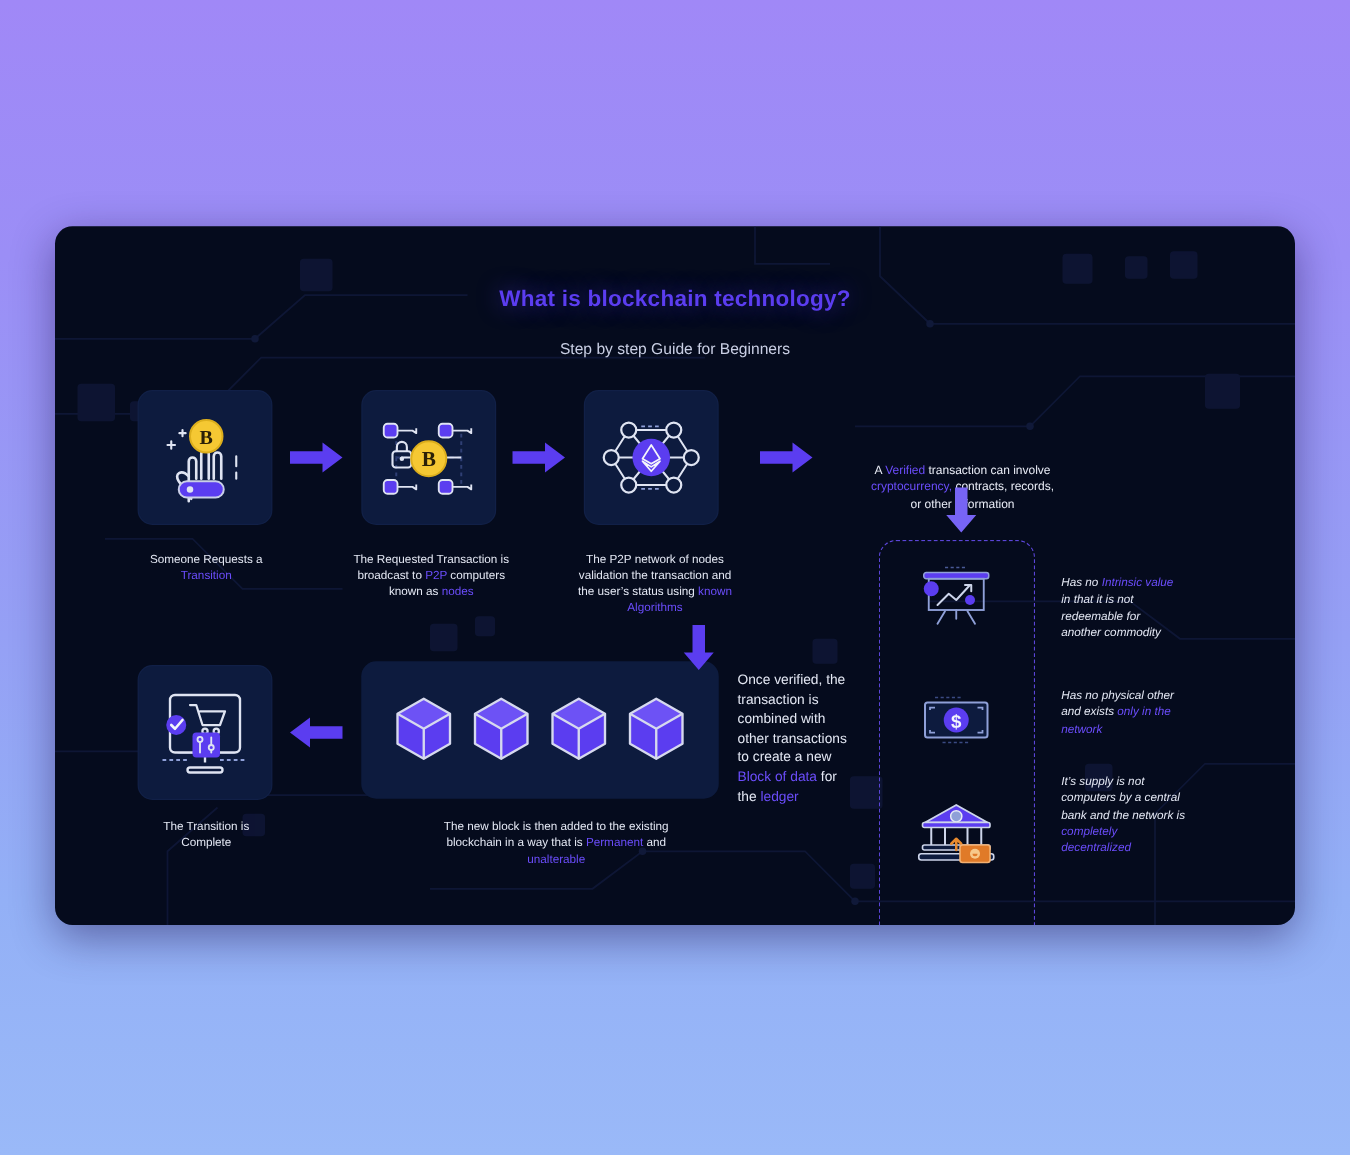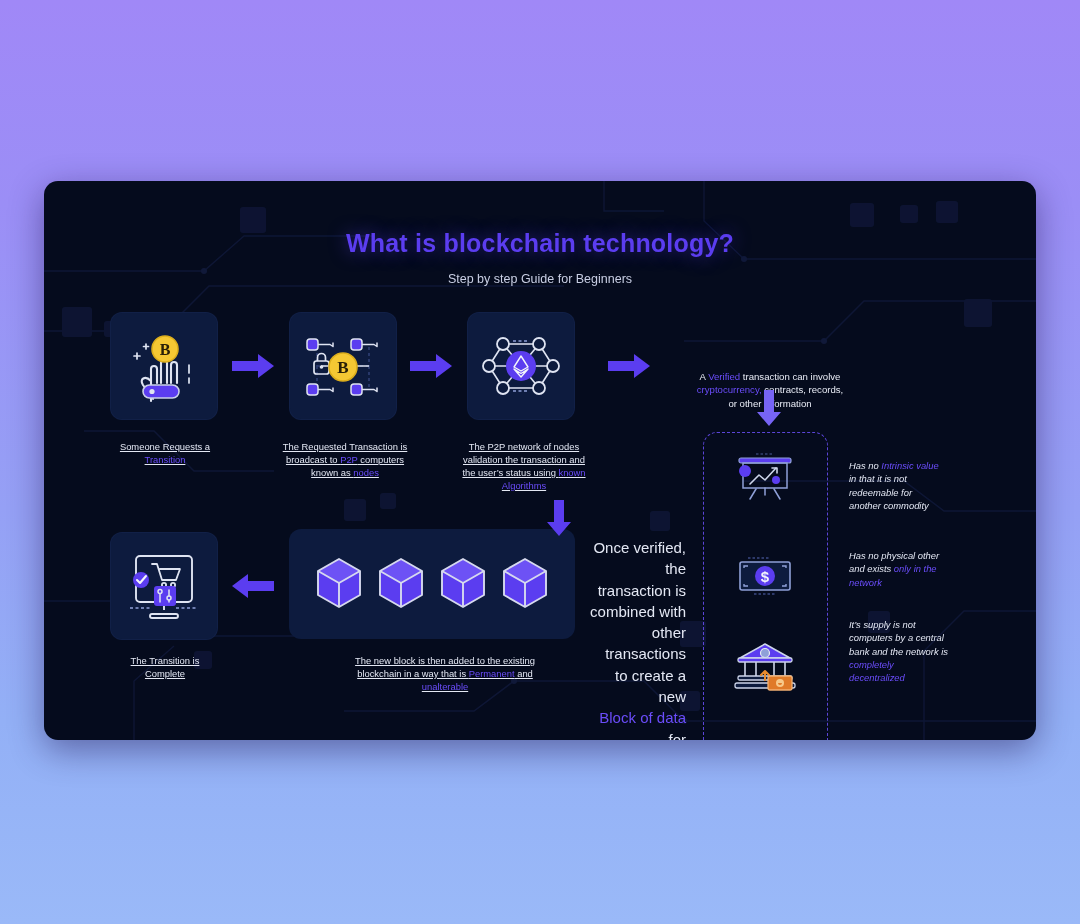--- a/index.html
+++ b/index.html
@@ -15,39 +15,38 @@
     position:absolute; left:44px; top:181px; width:992px; height:559px;
     background:#050b1d; border-radius:14px;
     box-shadow:0 10px 34px rgba(25,12,70,.45);
     overflow:hidden;
   }
   .circuit { position:absolute; inset:0; opacity:.55; pointer-events:none; }
 
   
   #title {
     position:absolute; left:0; right:0; top:48px; text-align:center;
-    font-size:25px; font-weight:bold; color:#5b3df0;
+    font-size:18px; font-weight:bold; color:#5b3df0;
     letter-spacing:.2px;
     text-shadow:0 0 18px rgba(91,61,240,.55);
   }
   #subtitle {
     position:absolute; left:0; right:0; top:91px; text-align:center;
     font-size:12.5px; color:#c9cfe4;
   }
 
   
   .icon-card {
     position:absolute; width:108px; height:108px; border-radius:12px;
     background:#0d1b3e; border:1px solid #16255080;
     display:flex; align-items:center; justify-content:center;
   }
   .cap {
     position:absolute; text-align:center; font-size:9.4px; line-height:1.38;
     color:#e4e8f4;
-    text-decoration:underline;
   }
   .hl { color:#6b4dfb; }
   .arrow { position:absolute; }
 
   
   #icon-card-request  { left:66px;  top:131px; }
   #icon-card-broadcast{ left:245px; top:131px; }
   #icon-card-network  { left:423px; top:131px; }
   #icon-card-complete { left:66px;  top:351px; }
 
@@ -67,21 +66,21 @@
   
   #blockchain-panel {
     position:absolute; left:245px; top:348px; width:286px; height:110px;
     background:#0d1b3e; border-radius:12px;
     display:flex; align-items:center; justify-content:center; gap:12px;
   }
 
   
   #note-combined {
     position:absolute; left:546px; top:356px; width:96px;
-    text-align:right; font-size:15px; line-height:1.42; color:#e4e8f4;
+    text-align:left; font-size:11px; line-height:1.42; color:#e4e8f4;
   }
 
   
   #note-verified {
     position:absolute; left:631px; top:165px; width:190px;
     text-align:center; font-size:9.6px; line-height:1.4; color:#e9ecf6;margin-top:24px;
   }
 
   
   #props-panel {

